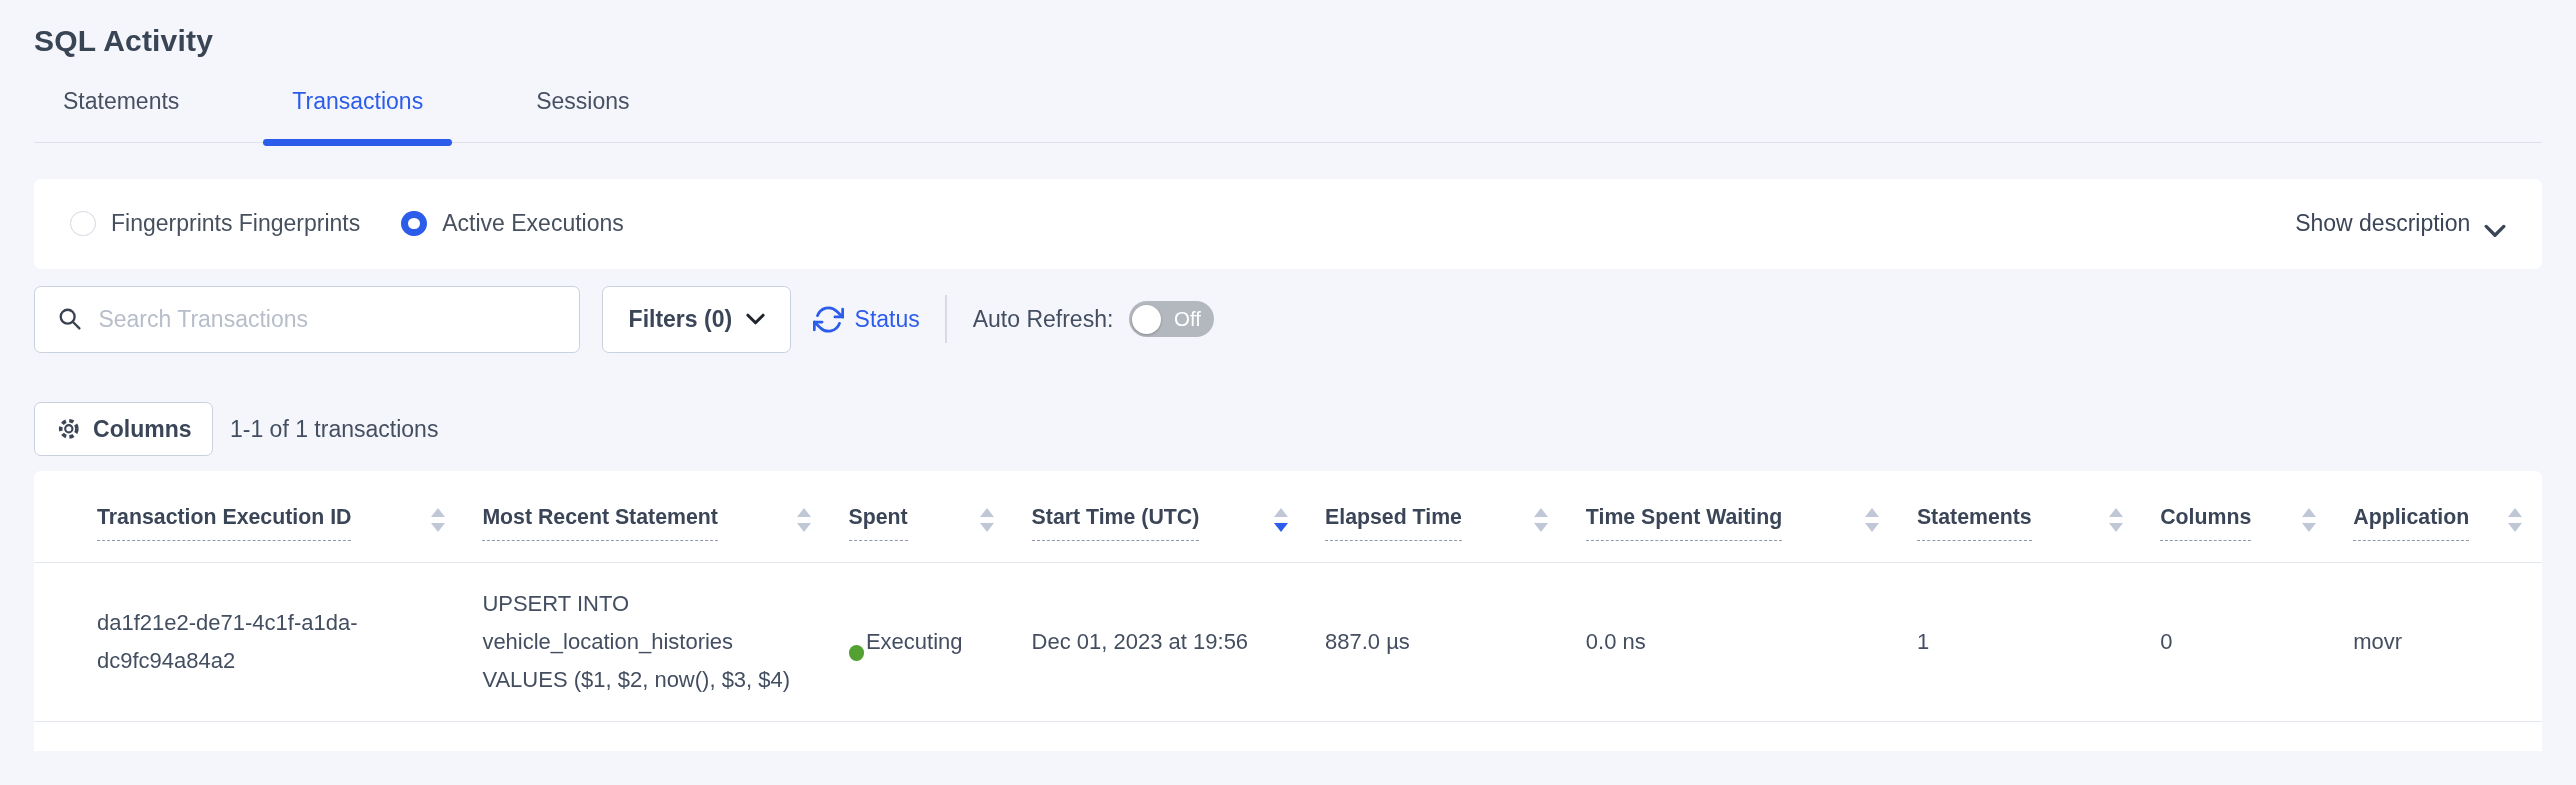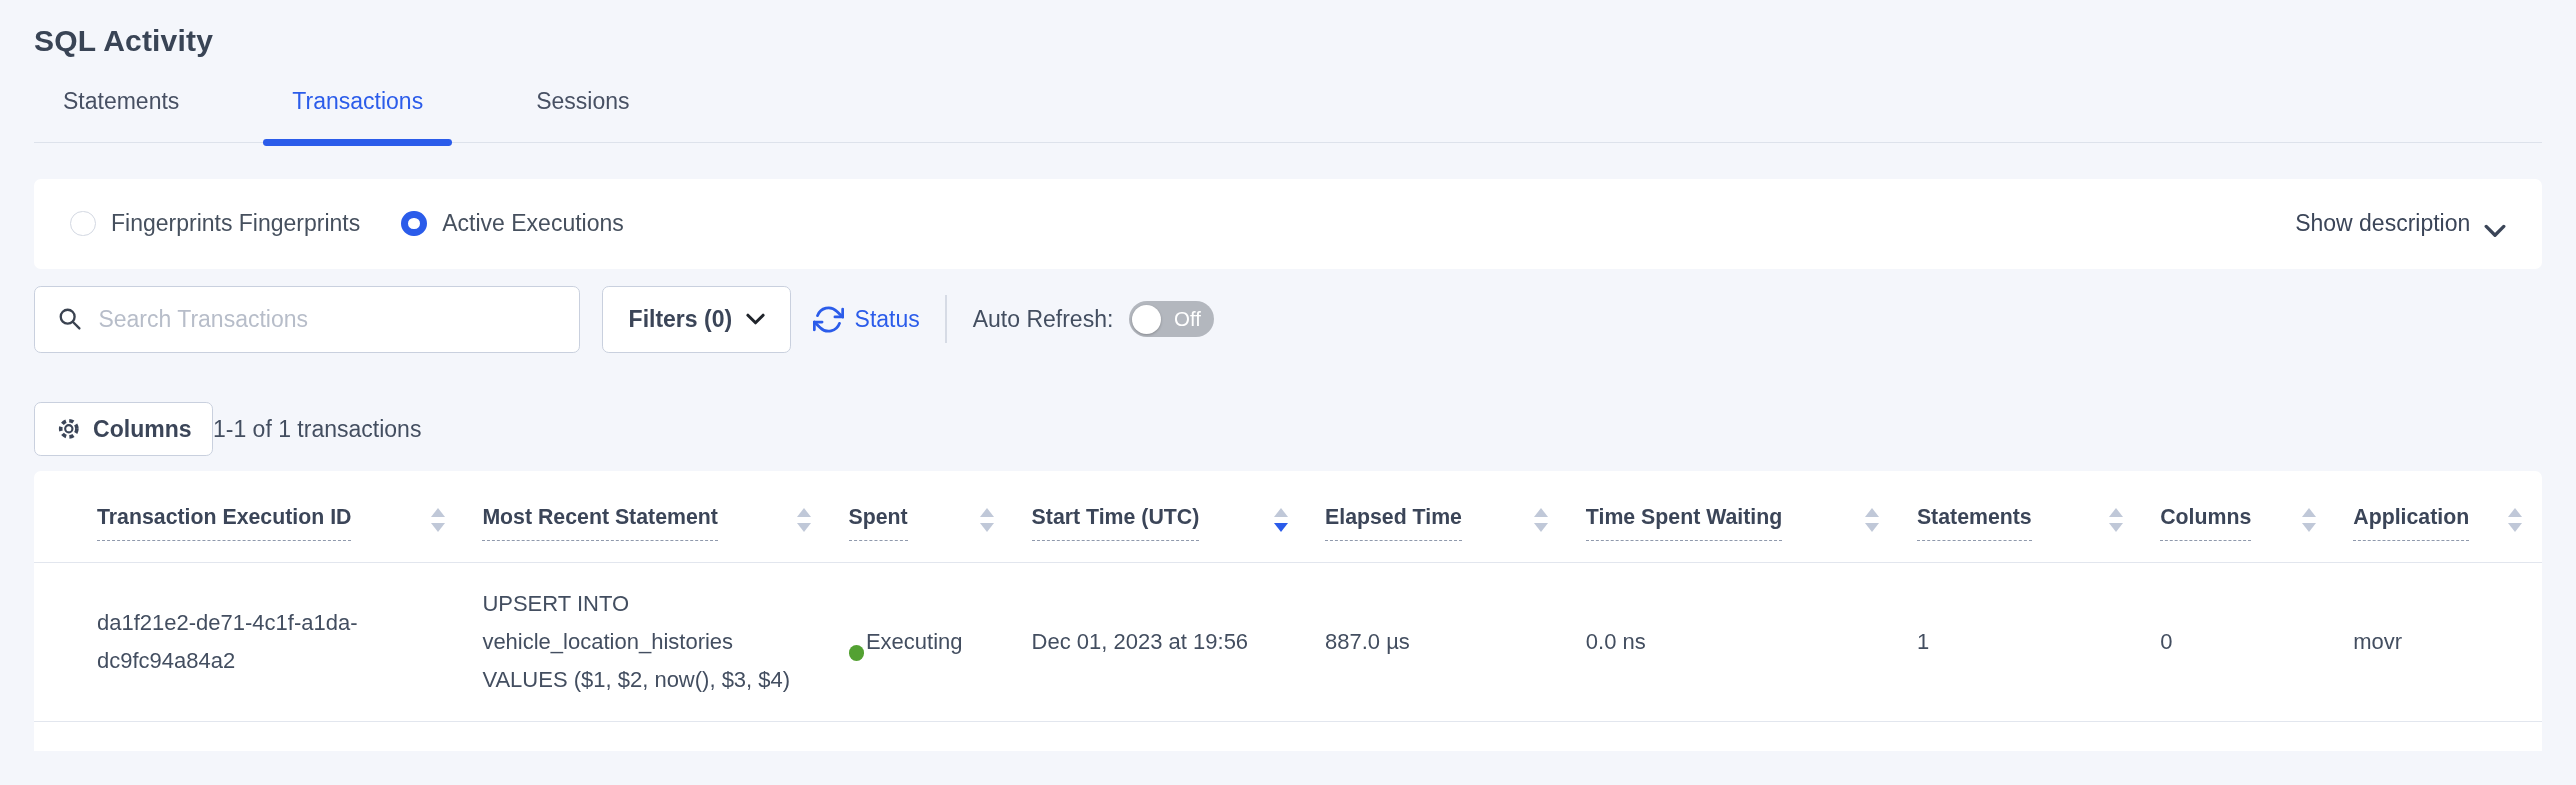--- a/index.html
+++ b/index.html
@@ -74,21 +74,21 @@
     background: #fff; box-shadow: 0 0.9px 2.6px rgba(0,0,0,.25);
   }
   .toggle-state { color: #fff; font-size: 20.5px; }
 
   
   .results-bar { margin: 50px 34px 0; height: 53px; display: flex; align-items: center; }
   .columns-button {
     height: 54px; padding: 0 20.5px; background: #fff; border: 1.7px solid #c9d0de; border-radius: 6.8px;
     display: flex; align-items: center; gap: 12px; font-size: 23px; font-weight: 700; color: #3b4558; cursor: pointer;
   }
-  .count-text { font-size: 23px; color: #434e60; }
+  .count-text { margin-left: 17px; font-size: 23px; color: #434e60; }
 
   
   .table-card { margin: 15.4px 34px 0; background: #fff; border-radius: 6.8px 6.8px 0 0; }
   table { width: 100%; border-collapse: collapse; table-layout: fixed; }
   th { text-align: left; vertical-align: bottom; padding: 34px 20.5px 20.5px 17px; border-bottom: 1.7px solid #e2e6ee; }
   th:first-child, td:first-child { padding-left: 63px; }
   .th-inner { display: flex; align-items: flex-start; justify-content: space-between; }
   .th-label {
     font-size: 21.3px; font-weight: 700; color: #3b4558;
     padding-bottom: 10.2px; border-bottom: 1.7px dashed #8f99ac; white-space: nowrap;

